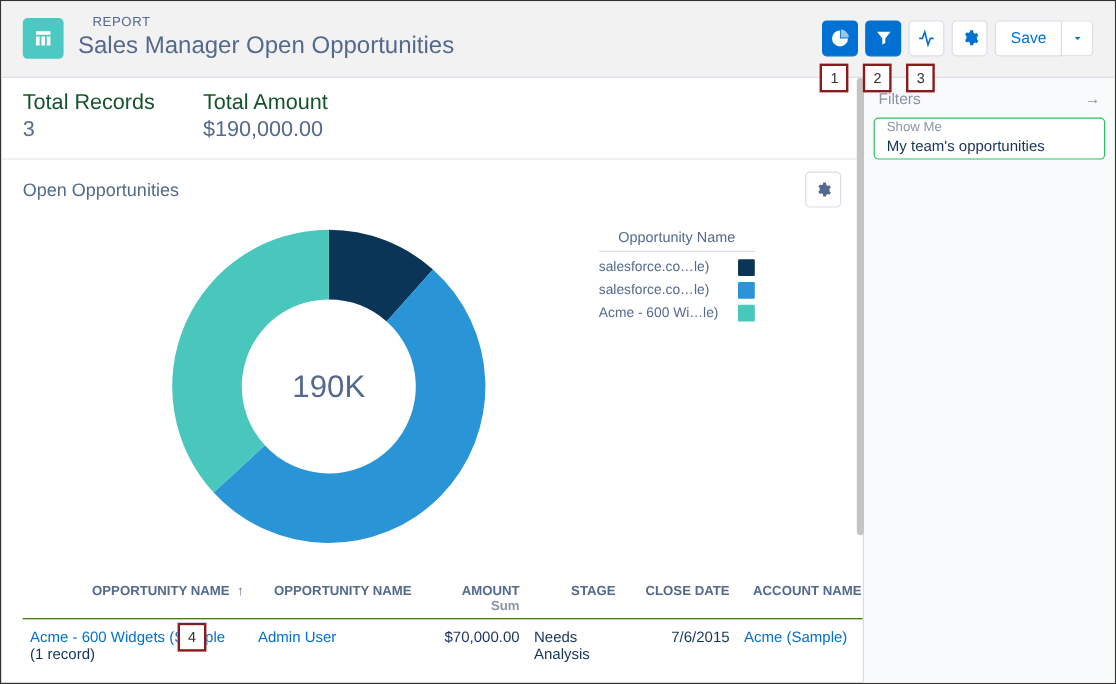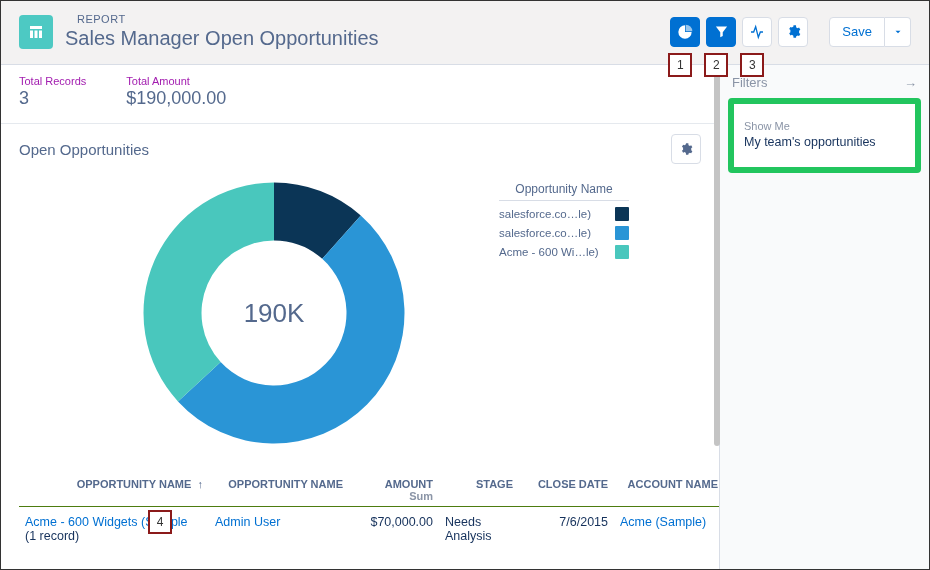--- a/index.html
+++ b/index.html
@@ -40,21 +40,21 @@
     border-radius: 4px;
     display: flex; align-items: center; justify-content: center;
     cursor: pointer;
     color: #0070d2;
   }
   .icon-btn.active { background: #0070d2; border-color: #0070d2; color: #fff; }
   .icon-btn svg { fill: currentColor; }
   .save-btn {
     height: 30px; padding: 0 12px;
     border: 1px solid #d8dde6; background: #fff; border-radius: 4px 0 0 4px;
-    color: #0070d2; cursor: pointer; font-size: 13px; margin-left: 15px;
+    color: #0070d2; cursor: pointer; font-size: 13px;
   }
   .save-caret {
     width: 26px; height: 30px;
     border: 1px solid #d8dde6; border-left: none; background: #fff; border-radius: 0 4px 4px 0;
     display: flex; align-items: center; justify-content: center;
     color: #0070d2; cursor: pointer;
   }
   .callout {
     position: absolute;
     width: 24px; height: 24px;
@@ -89,34 +89,34 @@
     background: #c4c4c4;
     border-radius: 3px;
   }
   .sidepanel-header {
     font-size: 13px; color: #8a94a6; padding: 0 4px 8px 4px;
     display:flex; justify-content: space-between; align-items:center;
   }
   .sidepanel-header .arrow { color:#8a94a6; }
   .filter-card {
     background: #fff;
-    border: 6px solid #22c55e;
+    border: 1px solid #22c55e;
     border-radius: 4px;
-    padding: 16px 10px;
+    padding: 1px 10px;
     margin-bottom: 10px;
   }
   .filter-card .fc-label { font-size: 11px; color: #8a94a6; margin-bottom: 2px; }
   .filter-card .fc-value { font-size: 12.5px; color: #16325c; line-height: 1.35; }
   
   .summary-strip {
     display: flex; gap: 40px;
     padding: 10px 18px 14px 18px;
     border-bottom: 1px solid #e5e9ee;
   }
-  .summary-item .s-label { font-size: 11px; color: #a21caf; }
+  .summary-item .s-label { font-size: 18px; color: #14532d; }
   .summary-item .s-value { font-size: 18px; color: #54698d; margin-top: 1px; }
   
   .chart-section {
     padding: 10px 18px 12px 18px;
     position: relative;
   }
   .chart-title-row { display:flex; justify-content: space-between; align-items:center; }
   .chart-title { font-size: 15px; color: #54698d; }
   .chart-gear {
     width: 30px; height: 30px; border:1px solid #d8dde6; border-radius:4px;

